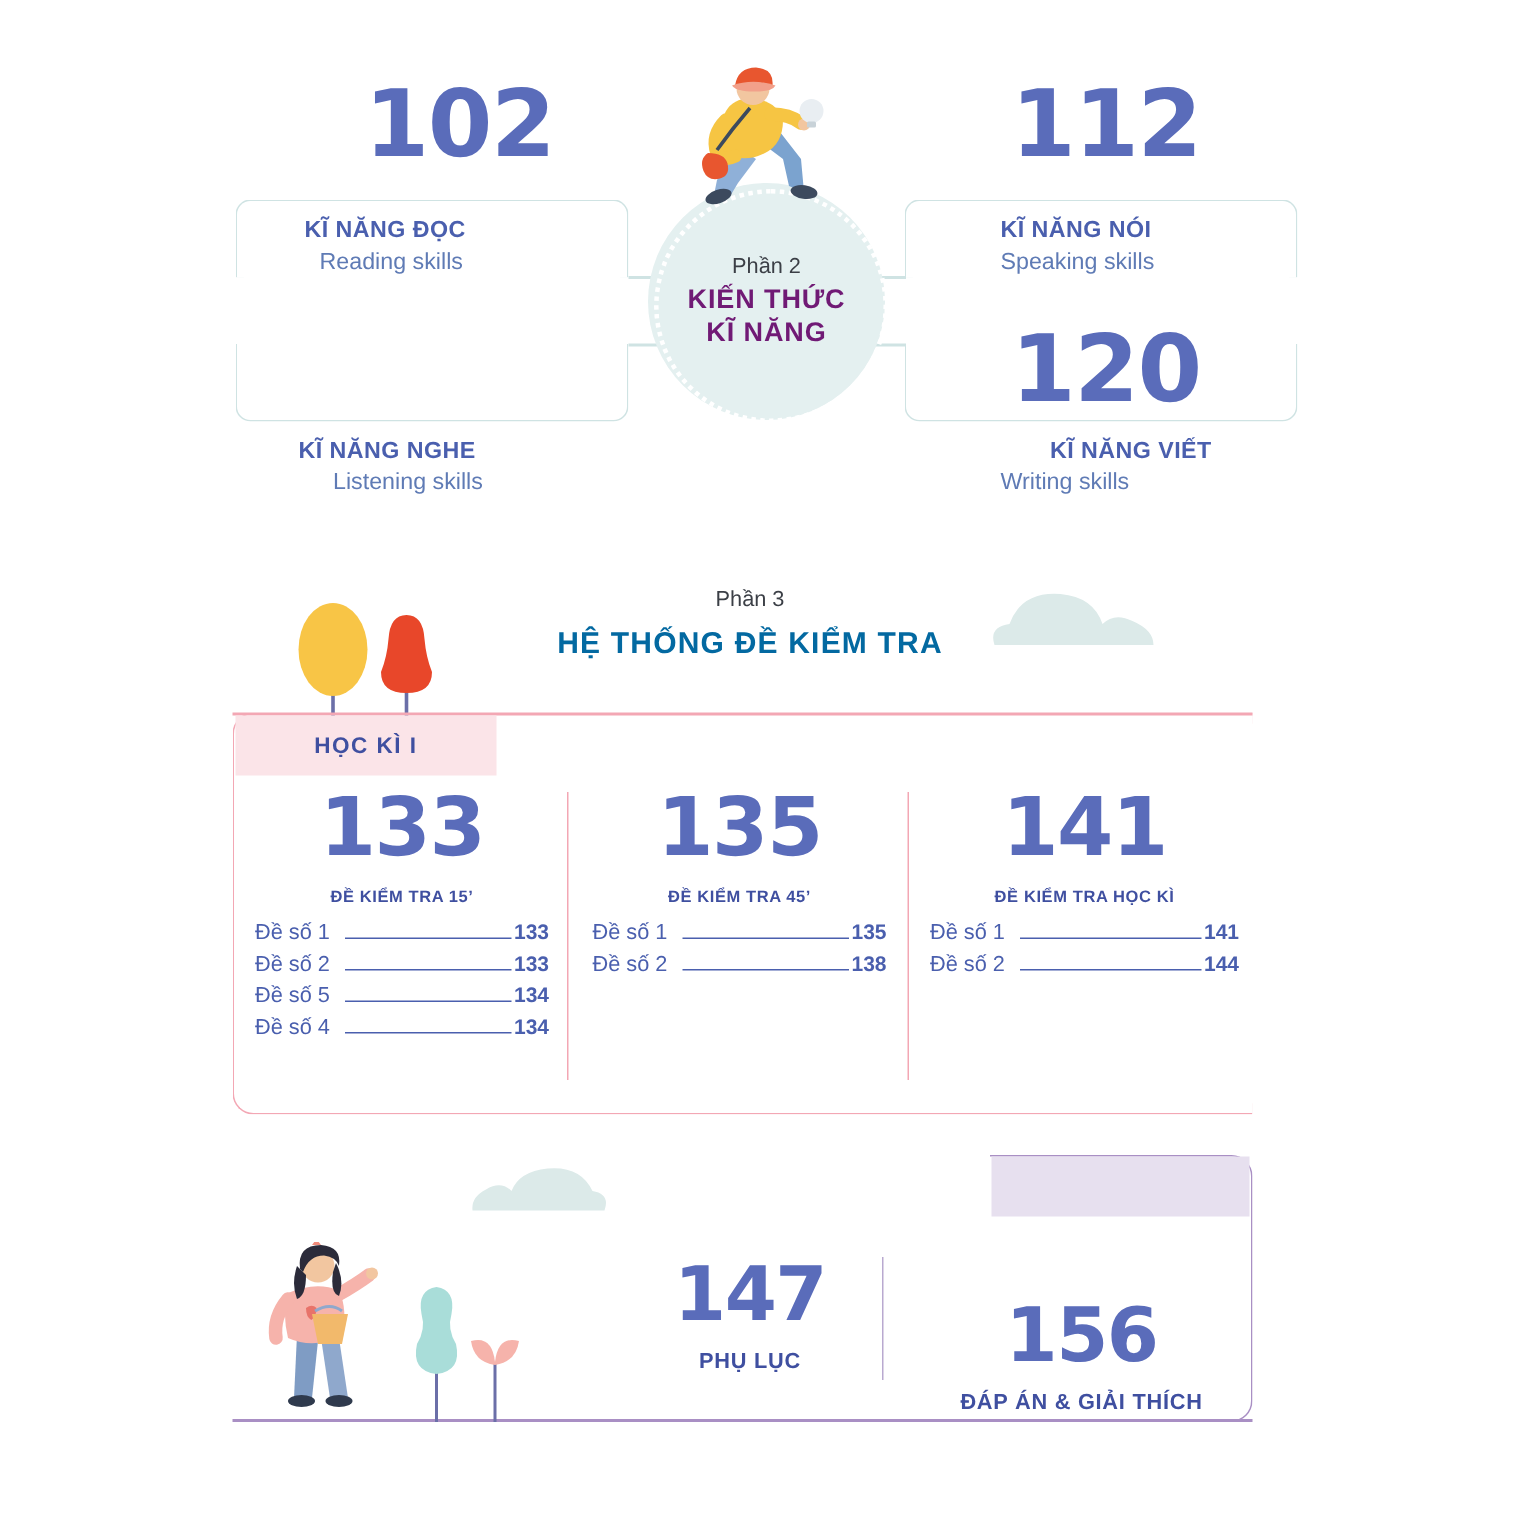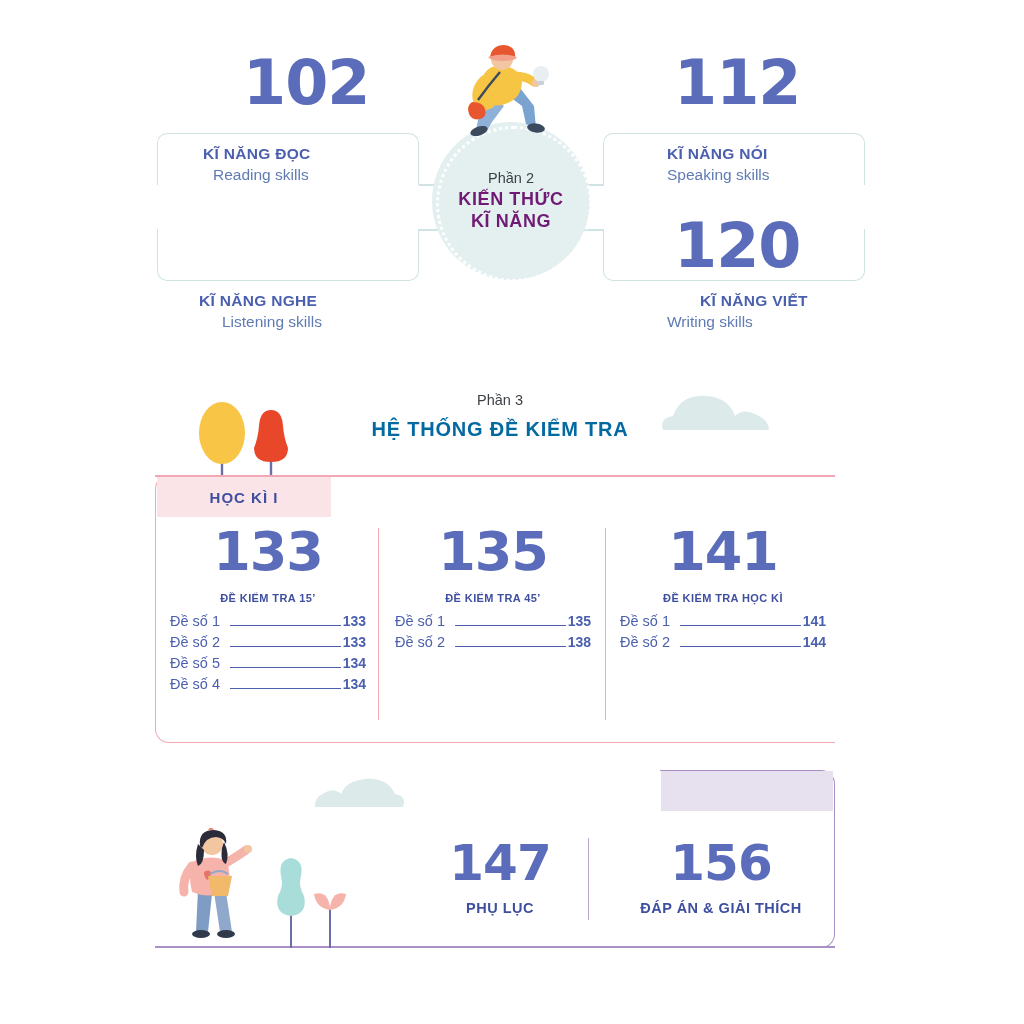--- a/index.html
+++ b/index.html
@@ -361,18 +361,18 @@
     <line x1="20" y1="24" x2="20" y2="64" stroke="#6b6fa8" stroke-width="2"></line>
     <path d="M20 26 Q6 24 4 10 Q18 6 20 24 Z" fill="#f6b3ab"></path>
     <path d="M20 26 Q34 24 36 10 Q22 6 20 24 Z" fill="#f6b3ab"></path>
   </svg>
 
   <div class="abs" style="left:420px;top:838px;width:160px;">
     <div class="bot-num">147</div>
     <div class="bot-lbl">PHỤ LỤC</div>
   </div>
 
-  <div class="abs" style="left:616px;top:838px;width:210px;">
+  <div class="abs" style="left:616px;top:865px;width:210px;">
     <div class="bot-num">156</div>
     <div class="bot-lbl">ĐÁP ÁN &amp; GIẢI THÍCH</div>
   </div>
 
 </div>
 
 </body></html>

